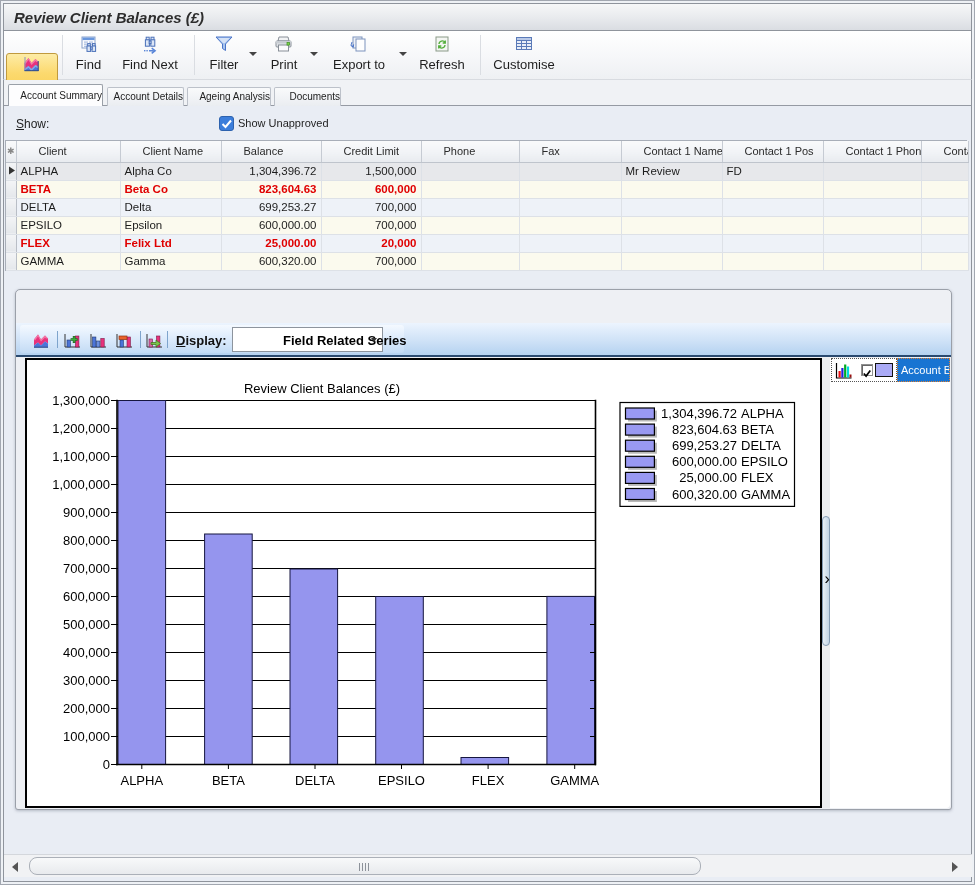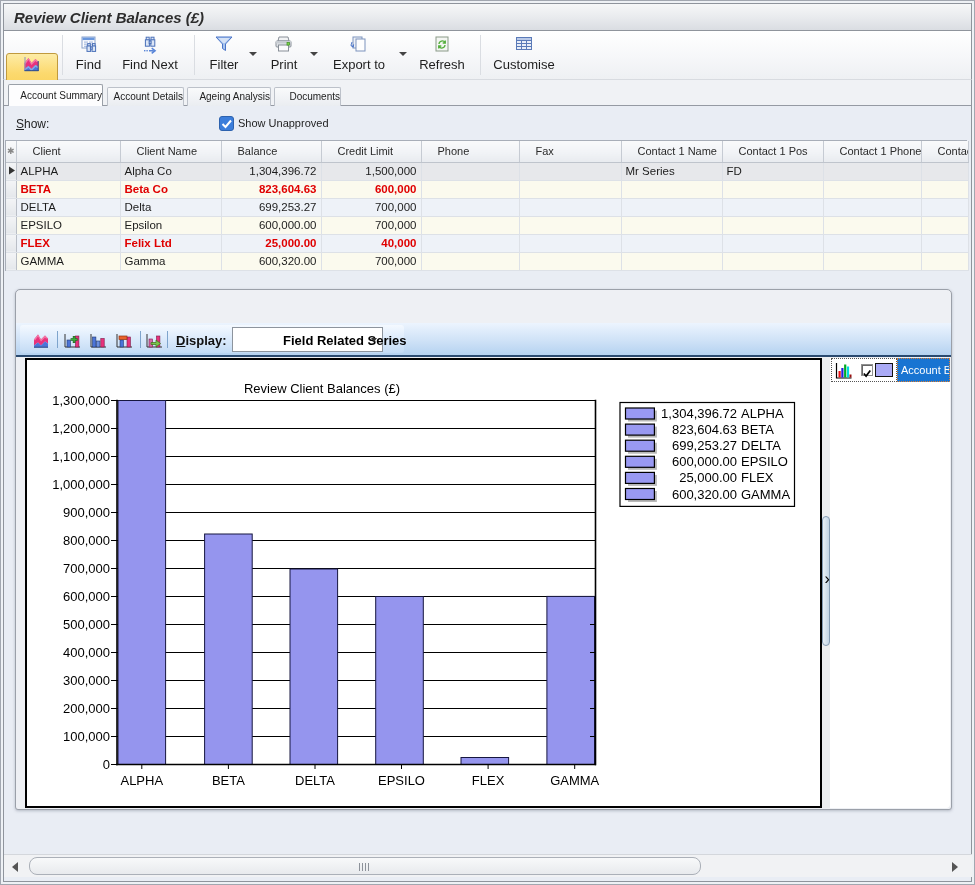--- a/index.html
+++ b/index.html
@@ -30,21 +30,21 @@
 #combo1 { left:54px; top:5px; width:148px; height:24px; background:#fff; border:1px solid #989ea7; }
 #combo1 .t { position:absolute; left:3px; top:4px; font-size:14px; color:#000; white-space:nowrap; }
 #combo1 .btn { position:absolute; right:1px; top:1px; bottom:1px; width:18px; background:linear-gradient(#f5f6f8,#e0e3e8); border-left:1px solid #b9bec5; }
 #combo1 .btn:after { content:""; position:absolute; left:5px; top:9px; border-left:4px solid transparent; border-right:4px solid transparent; border-top:4px solid #555; }
 #chk1 { left:215px; top:10px; width:15px; height:15px; background:#3c7edb; border:1px solid #2d62ae; border-radius:3px; }
 #chk1 svg { position:absolute; left:1px; top:2px; }
 #lblchk { left:234px; top:11px; font-size:11px; color:#1e1e1e; }
 
 #grid { left:1px; top:34px; width:962px; height:131px; background:#fff; border:1px solid #a8aeb8; }
 #grid table { border-collapse:collapse; table-layout:fixed; width:962px; font-size:11.5px; }
-#grid th { height:21px; background:linear-gradient(#f9fafb,#f1f3f6 55%,#e8ebef); border-right:1px solid #c6cbd3; border-bottom:1px solid #bfc4cc; font-weight:normal; font-size:11px; text-align:left; padding:0 0 0 16px; color:#2b2b2b; white-space:nowrap; overflow:hidden; }
+#grid th { height:21px; background:linear-gradient(#f9fafb,#f1f3f6 55%,#e8ebef); border-right:1px solid #c6cbd3; border-bottom:1px solid #bfc4cc; font-weight:normal; font-size:11px; text-align:left; padding:0 0 0 22px; color:#2b2b2b; white-space:nowrap; overflow:hidden; }
 #grid td { height:18px; border-right:1px solid #dde1e7; border-bottom:1px solid #dde1e7; padding:0 4px 0 4px; color:#1c1c1c; white-space:nowrap; overflow:hidden; }
 #grid td.ind { background:linear-gradient(#f3f4f6,#e4e7eb); border-right:1px solid #b9bec6; padding:0; }
 #grid .num { text-align:right; }
 #grid tr.sel td { background:#e7e8eb; }
 #grid tr.cream td { background:#fbfaee; }
 #grid tr.blue td { background:#eef2f8; }
 #grid tr.sel td.ind, #grid tr.cream td.ind, #grid tr.blue td.ind { background:linear-gradient(#f3f4f6,#e4e7eb); }
 #grid .red { color:#e00000; font-weight:bold; }
 
 #sumrow { left:0px; top:716px; width:962px; height:31px; background:#edf0f4; border-top:1px solid #c9ced6; }
@@ -208,21 +208,21 @@
       <tr class="sel">
             <td class="ind"><svg width="8" height="9" viewBox="0 0 8 9" style="margin-left:2px">
                 <polygon points="1,0.5 7,4.5 1,8.5" fill="#333"></polygon>
               </svg></td>
             <td>ALPHA</td>
             <td>Alpha Co</td>
             <td class="num">1,304,396.72</td>
             <td class="num">1,500,000</td>
             <td></td>
             <td></td>
-            <td>Mr Series</td>
+            <td>Mr Review</td>
             <td>FD</td>
             <td></td>
             <td></td>
           </tr>
       <tr class="cream">
             <td class="ind"></td>
             <td class="red">BETA</td>
             <td class="red">Beta Co</td>
             <td class="num red">823,604.63</td>
             <td class="num red">600,000</td>
@@ -257,21 +257,21 @@
             <td></td>
             <td></td>
             <td></td>
             <td></td>
           </tr>
       <tr class="blue">
             <td class="ind"></td>
             <td class="red">FLEX</td>
             <td class="red">Felix Ltd</td>
             <td class="num red">25,000.00</td>
-            <td class="num red">40,000</td>
+            <td class="num red">20,000</td>
             <td></td>
             <td></td>
             <td></td>
             <td></td>
             <td></td>
             <td></td>
           </tr>
       <tr class="cream">
             <td class="ind"></td>
             <td>GAMMA</td>

